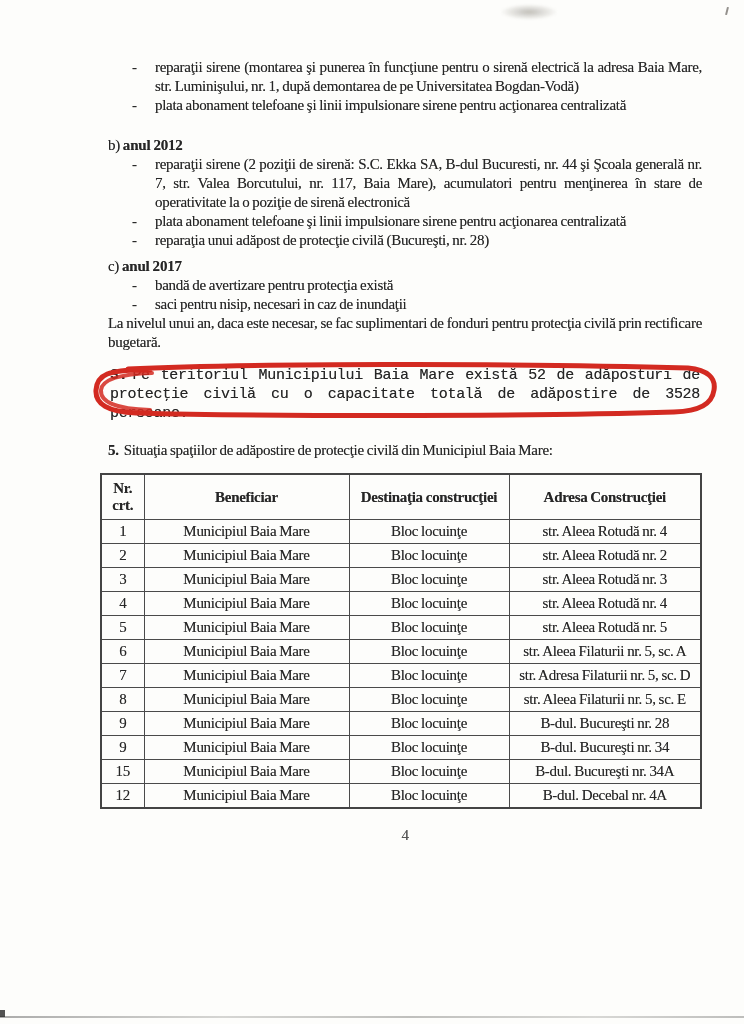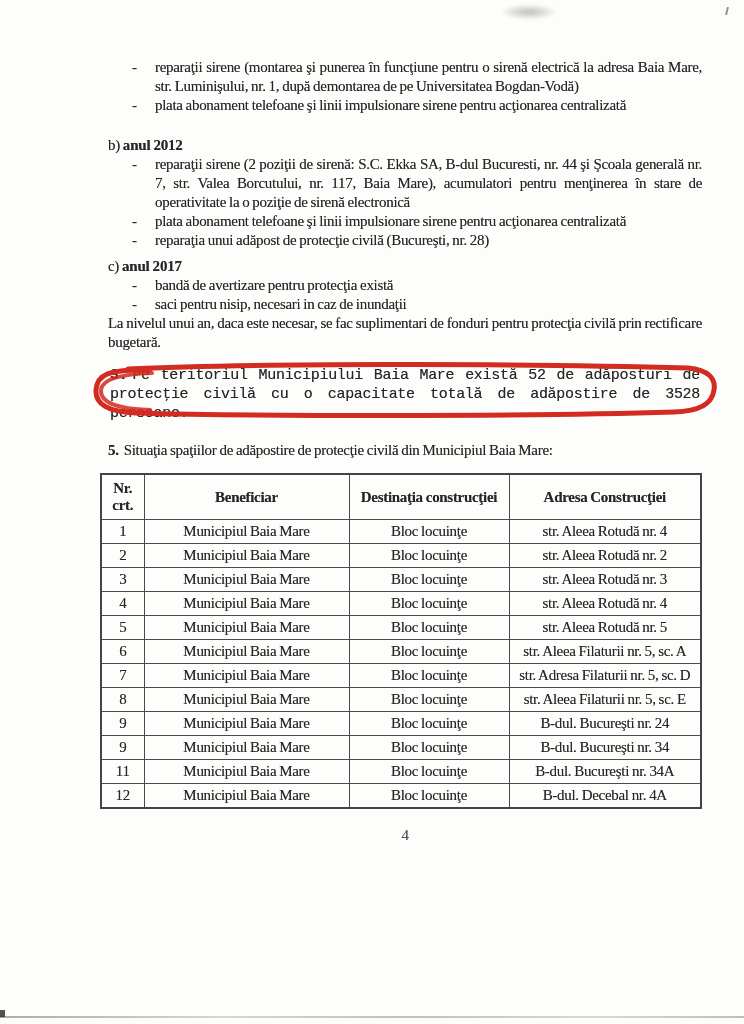--- a/index.html
+++ b/index.html
@@ -192,30 +192,30 @@
         <tr>
           <td>8</td>
           <td>Municipiul Baia Mare</td>
           <td>Bloc locuinţe</td>
           <td>str. Aleea Filaturii nr. 5, sc. E</td>
         </tr>
         <tr>
           <td>9</td>
           <td>Municipiul Baia Mare</td>
           <td>Bloc locuinţe</td>
-          <td>B-dul. Bucureşti nr. 24</td>
+          <td>B-dul. Bucureşti nr. 28</td>
         </tr>
         <tr>
           <td>9</td>
           <td>Municipiul Baia Mare</td>
           <td>Bloc locuinţe</td>
           <td>B-dul. Bucureşti nr. 34</td>
         </tr>
         <tr>
-          <td>11</td>
+          <td>15</td>
           <td>Municipiul Baia Mare</td>
           <td>Bloc locuinţe</td>
           <td>B-dul. Bucureşti nr. 34A</td>
         </tr>
         <tr>
           <td>12</td>
           <td>Municipiul Baia Mare</td>
           <td>Bloc locuinţe</td>
           <td>B-dul. Decebal nr. 4A</td>
         </tr>

